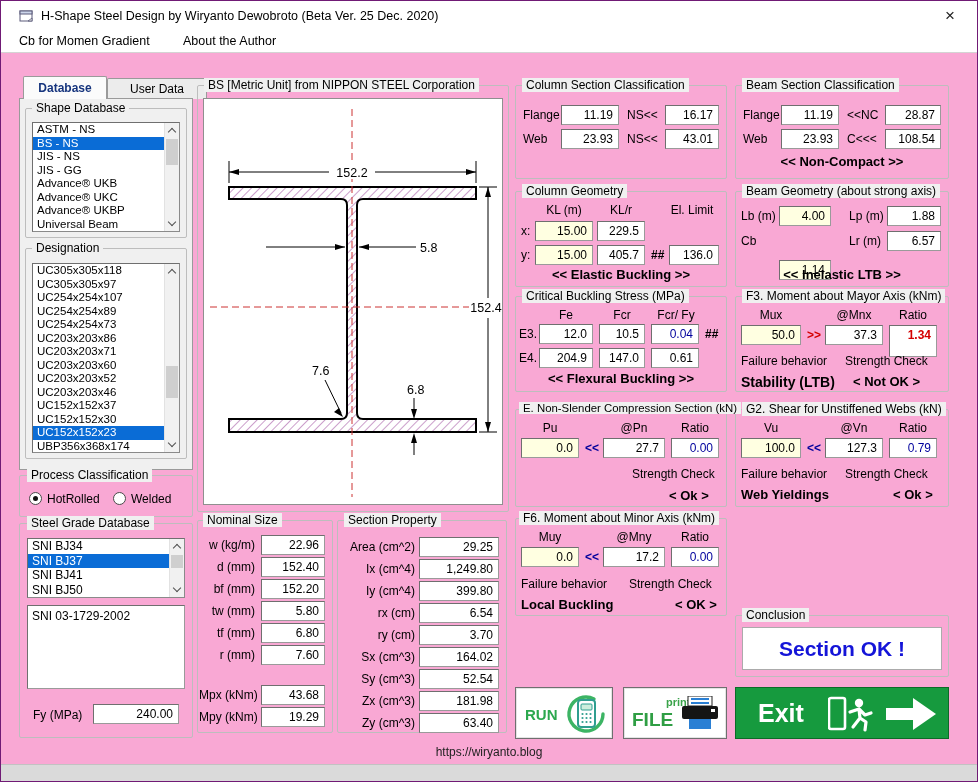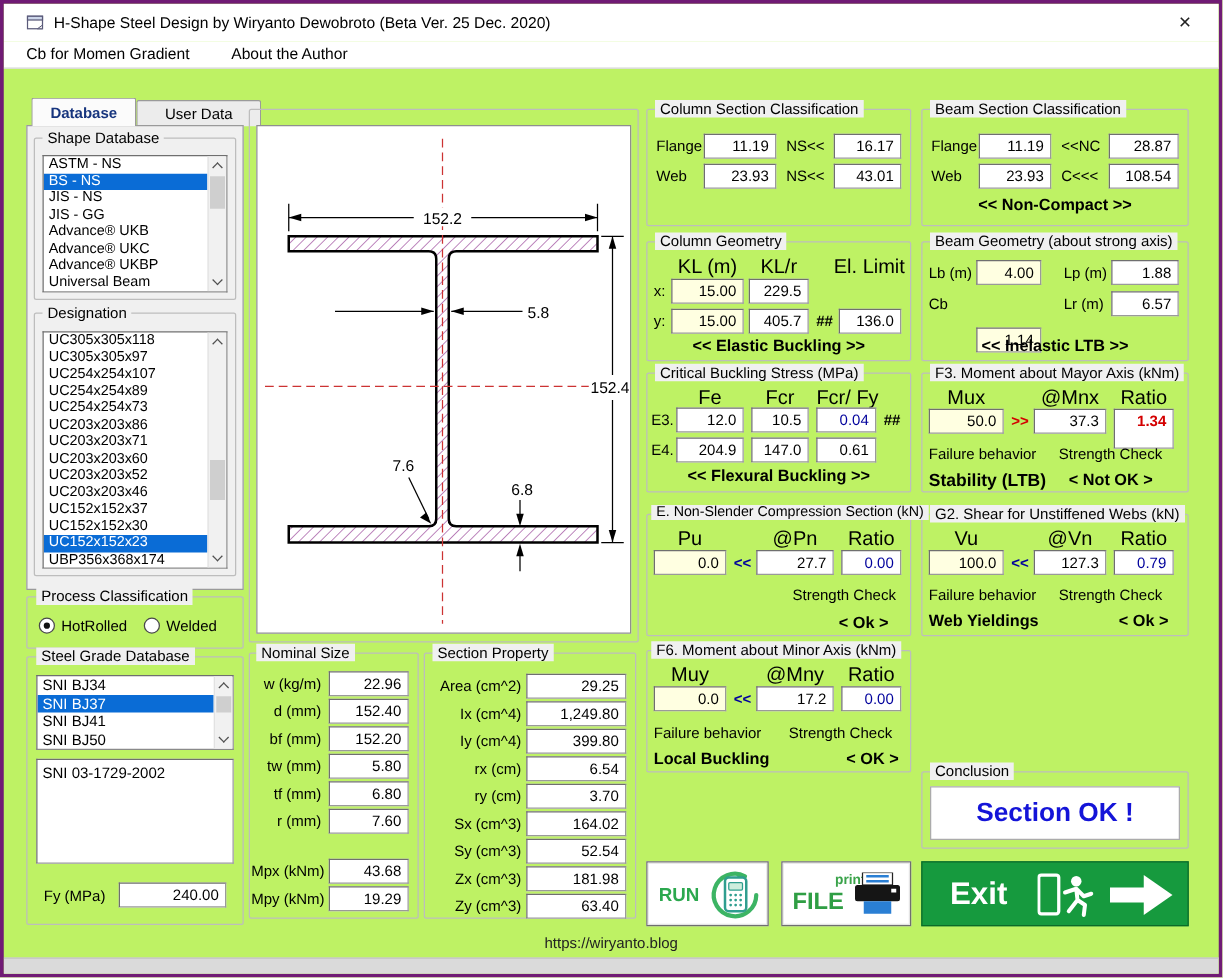--- a/index.html
+++ b/index.html
@@ -1,17 +1,17 @@
 <!DOCTYPE html>
 <html><head>
 <meta charset="utf-8">
 <style>
   html,body { margin:0; padding:0; background:#ffffff; font-family:"Liberation Sans", sans-serif; }
   * { box-sizing:border-box; }
-  .window { position:relative; width:978px; height:782px; background:#bef264; border:3px solid #701a75; overflow:hidden; }
+  .window { position:relative; width:978px; height:782px; background:#f9a8d4; border:1px solid #701a75; overflow:hidden; }
   .abs { position:absolute; }
   .txt { position:absolute; font-size:12px; color:#000; white-space:nowrap; }
   .b { font-weight:bold; }
   .titlebar { position:absolute; left:0; top:0; width:100%; height:30px; background:#ffffff; }
   .title-text { position:absolute; left:40px; top:8px; font-size:12.5px; color:#000; white-space:nowrap; }
   .close-btn { position:absolute; right:14px; top:4px; width:26px; height:22px; text-align:center; font-size:17px; line-height:22px; color:#222; cursor:pointer; }
   .menubar { position:absolute; left:0; top:30px; width:100%; height:22px; background:#ffffff; border-bottom:1px solid #d4d4d4; }
   .menu-item { position:absolute; top:3px; font-size:12.5px; color:#000; padding:0 4px; white-space:nowrap; }
   .tab { position:absolute; border:1px solid #9a9a9a; border-bottom:none; background:#ececec; text-align:center; font-size:12px; border-radius:2px 2px 0 0; }
   .tab.active { background:#fbfbfb; font-weight:bold; color:#17357e; z-index:3; }
@@ -29,21 +29,21 @@
   .li.sel { background:#0a6cd6; color:#fff; }
   .sbar { position:absolute; top:0; right:0; bottom:0; width:15px; background:#f1f1f1; border-left:1px solid #e2e2e2; }
   .sb-btn { position:absolute; left:0; width:14px; height:15px; }
   .chev { position:absolute; left:4px; width:6px; height:6px; border-right:1.4px solid #505050; border-bottom:1.4px solid #505050; }
   .chev.up { transform:rotate(-135deg); top:6px; }
   .chev.dn { transform:rotate(45deg); top:3px; }
   .thumb { position:absolute; left:1px; width:12px; background:#cfcfcf; }
   .rad { position:absolute; width:13px; height:13px; border:1px solid #4a4a4a; border-radius:50%; background:#fff; }
   .rad.on::after { content:""; position:absolute; left:3px; top:3px; width:5px; height:5px; border-radius:50%; background:#111; }
   .verd { position:absolute; font-weight:bold; font-size:13px; text-align:center; white-space:nowrap; color:#000; }
-  .hdrc { position:absolute; font-size:16px; text-align:center; white-space:nowrap; color:#000; }
+  .hdrc { position:absolute; font-size:12px; text-align:center; white-space:nowrap; color:#000; }
   .btn { position:absolute; background:#ffffff; border:1px solid #6f6f6f; box-shadow:0 0 0 1px #e4e4e4 inset; }
   .whitebox { position:absolute; background:#ffffff; border:1px solid #ababab; }
   svg text { font-family:"Liberation Sans", sans-serif; font-size:12.5px; fill:#000; }
   .footer-url { position:absolute; left:0; width:100%; text-align:center; font-size:12px; color:#222; }
   .bottomstrip { position:absolute; left:0; width:100%; height:18px; background:#dadada; border-top:1px solid #c2c2c2; }
 </style>
 </head>
 <body>
 
 <div class="window">
@@ -141,20 +141,21 @@
       <div class="sb-btn" style="bottom:0;">
           <span class="chev dn"></span>
         </div>
     </div>
   </div>
   <div class="fld" style="left:26px;top:604px;width:158px;height:84px;text-align:left;padding:3px 4px;">SNI 03-1729-2002</div>
   <span class="txt" style="left:32px;top:707px;">Fy (MPa)</span>
   <div class="fld" style="left:92px;top:703px;width:86px;height:20px;">240.00</div>
 
   <div class="grp" style="left:196px;top:84px;width:312px;height:427px;"></div>
+  <div class="grp-label" style="left:203px;top:77px;">BS [Metric Unit] from NIPPON STEEL Corporation</div>
   <div class="whitebox" style="left:202px;top:97px;width:300px;height:407px;border-color:#8f8f8f;">
     <svg width="298" height="405" viewBox="0 0 298 405">
       <defs>
         <pattern id="hat" width="6" height="6" patternUnits="userSpaceOnUse" patternTransform="rotate(45)">
           <rect width="6" height="6" fill="#ffffff"></rect>
           <line x1="0" y1="0" x2="0" y2="6" stroke="#a050a0" stroke-width="1.1"></line>
         </pattern>
       </defs>
       <path d="M25,88 H272 V100 H159 Q153,100 153,106 V314 Q153,320 159,320 H272 V333 H25 V320 H137 Q143,320 143,314 V106 Q143,100 137,100 H25 Z" fill="url(#hat)" stroke="#000" stroke-width="2"></path>
       <line x1="148" y1="10" x2="148" y2="398" stroke="#cc3333" stroke-width="1" stroke-dasharray="7,4"></line>

